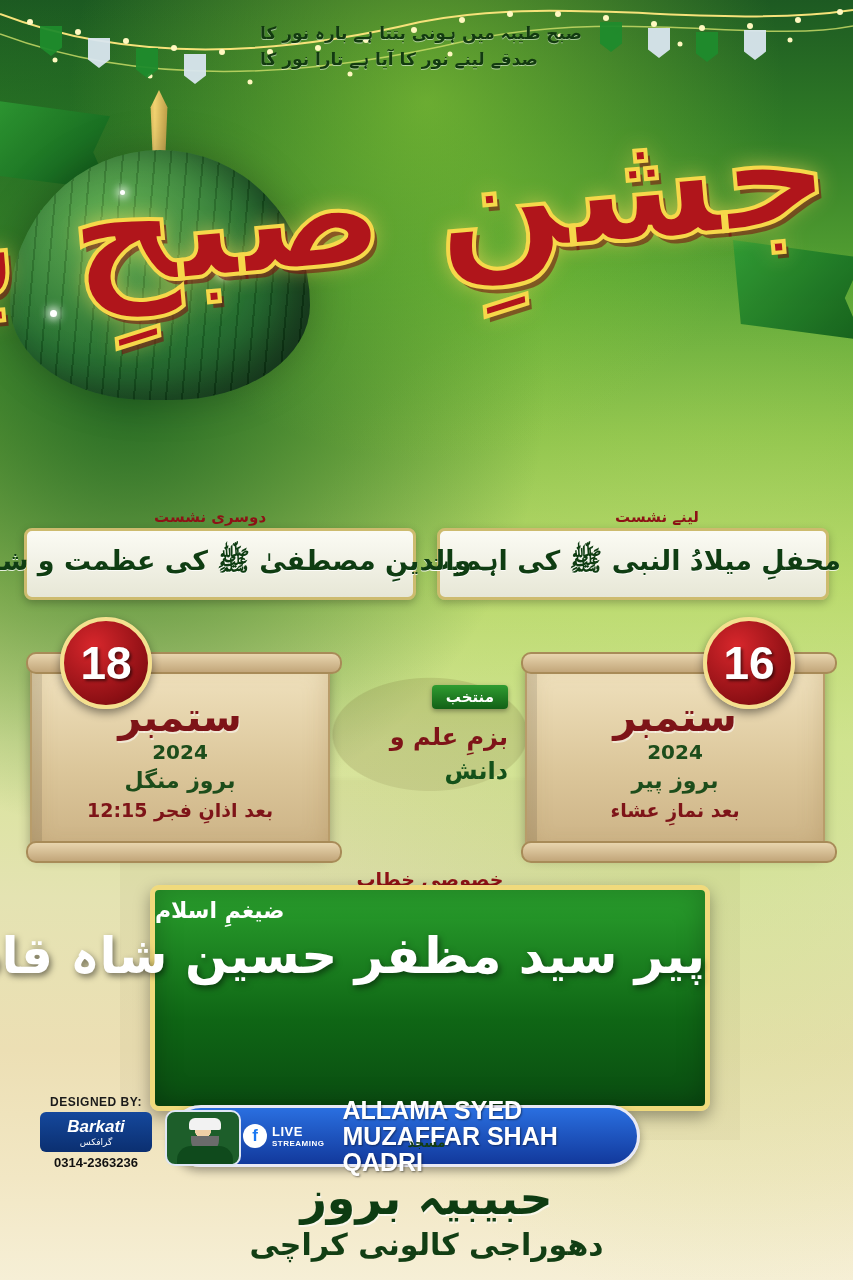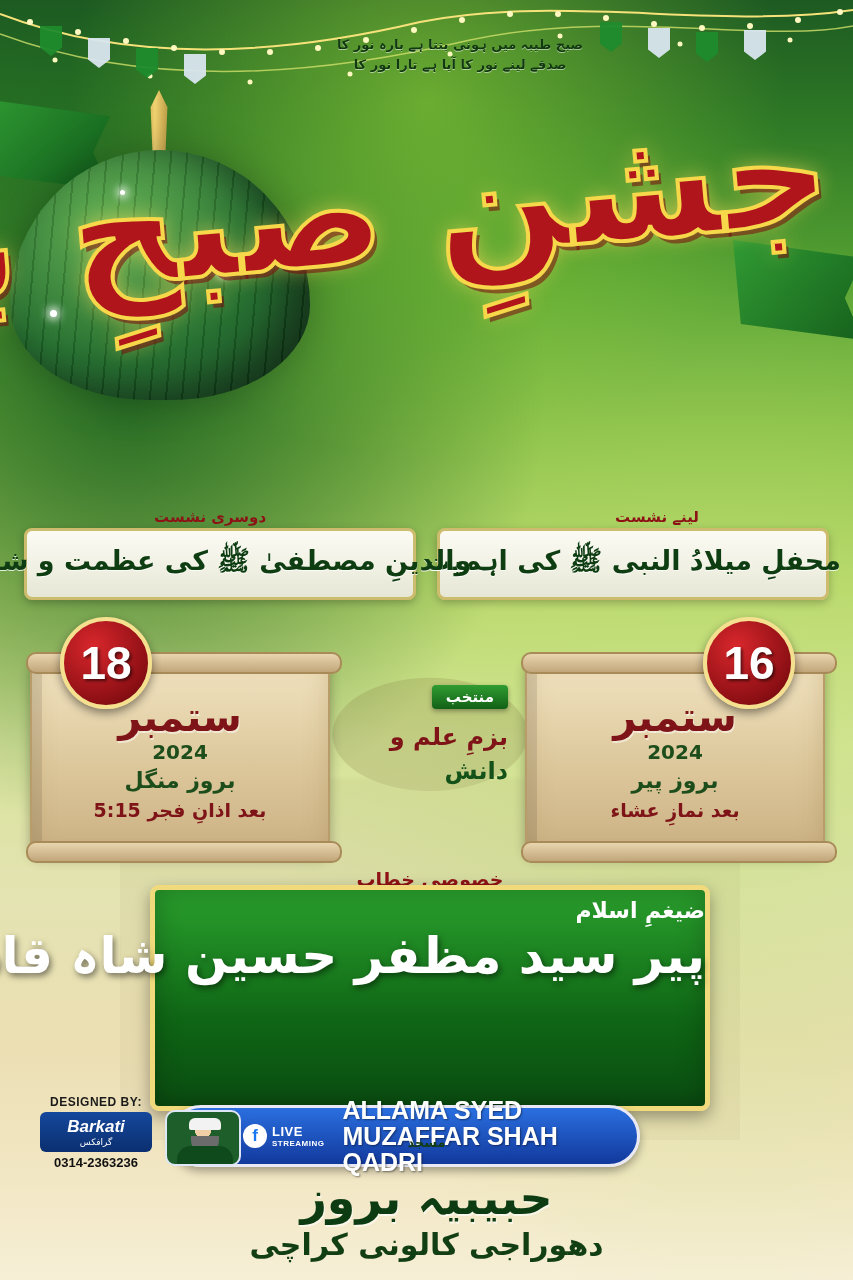--- a/index.html
+++ b/index.html
@@ -77,23 +77,23 @@
   
   .urdu {
     direction: rtl;
     unicode-bidi: isolate;
     font-family: "DejaVu Sans", "Liberation Sans", sans-serif;
     white-space: nowrap;
   }
 
   
   .couplet {
-    position: absolute; top: 35px; left: 260px; width: 400px;
-    text-align: center; color: #123a10;
-    font-size: 13px; line-height: 1.55; font-weight: bold;
+    position: absolute; top: 20px; left: 260px; width: 400px;
+    text-align: left; color: #123a10;
+    font-size: 17px; line-height: 1.55; font-weight: bold;
     text-shadow: 0 1px 0 rgba(255,255,255,0.5);
   }
 
   
   .title-block {
     position: absolute; top: 120px; left: 250px; width: 580px; height: 330px;
     text-align: center;
   }
   .title-main {
     font-size: 150px; line-height: 1.0; font-weight: bold;
@@ -196,21 +196,21 @@
   .center-line1 { margin-top: 14px; font-size: 24px; font-weight: bold; color: #7e1418; }
   .center-line2 { margin-top: 6px; font-size: 24px; font-weight: bold; color: #14521a; }
 
   
   .speaker-panel {
     position: absolute; top: 885px; left: 150px; width: 560px; height: 226px;
     background: linear-gradient(180deg, #2aa02d, #0f6615 60%, #0a4d11);
     border: 5px solid #f0da7c;
     border-radius: 9px;
     box-shadow: 0 6px 16px rgba(0,0,0,0.35), inset 0 0 28px rgba(0,0,0,0.25);
-    text-align: right; direction: rtl;
+    text-align: left; direction: rtl;
   }
   .speaker-title {
     margin-top: 8px; font-size: 22px; font-weight: bold; color: #ffffff;
   }
   .speaker-name {
     margin-top: 4px; font-size: 50px; font-weight: bold; color: #ffffff;
     text-shadow: 2px 3px 6px rgba(0,0,0,0.5);
     letter-spacing: -1px;
   }
   .kicker-outside {
@@ -379,21 +379,21 @@
         <div class="scroll-time">بعد نمازِ عشاء</div>
       </div>
     </div>
     <div class="date-badge badge-right">16</div>
 
     <div class="scroll scroll-left">
       <div class="scroll-inner urdu">
         <div class="scroll-month">ستمبر</div>
         <div class="scroll-year">2024</div>
         <div class="scroll-day">بروز منگل</div>
-        <div class="scroll-time">بعد اذانِ فجر 5:15</div>
+        <div class="scroll-time">بعد اذانِ فجر 12:15</div>
       </div>
     </div>
     <div class="date-badge badge-left">18</div>
 
     <div class="center-panel">
       <div class="center-ribbon urdu">منتخب</div>
       <div class="center-line1 urdu">بزمِ علم و</div>
       <div class="center-line2 urdu">دانش</div>
     </div>
   </div>

